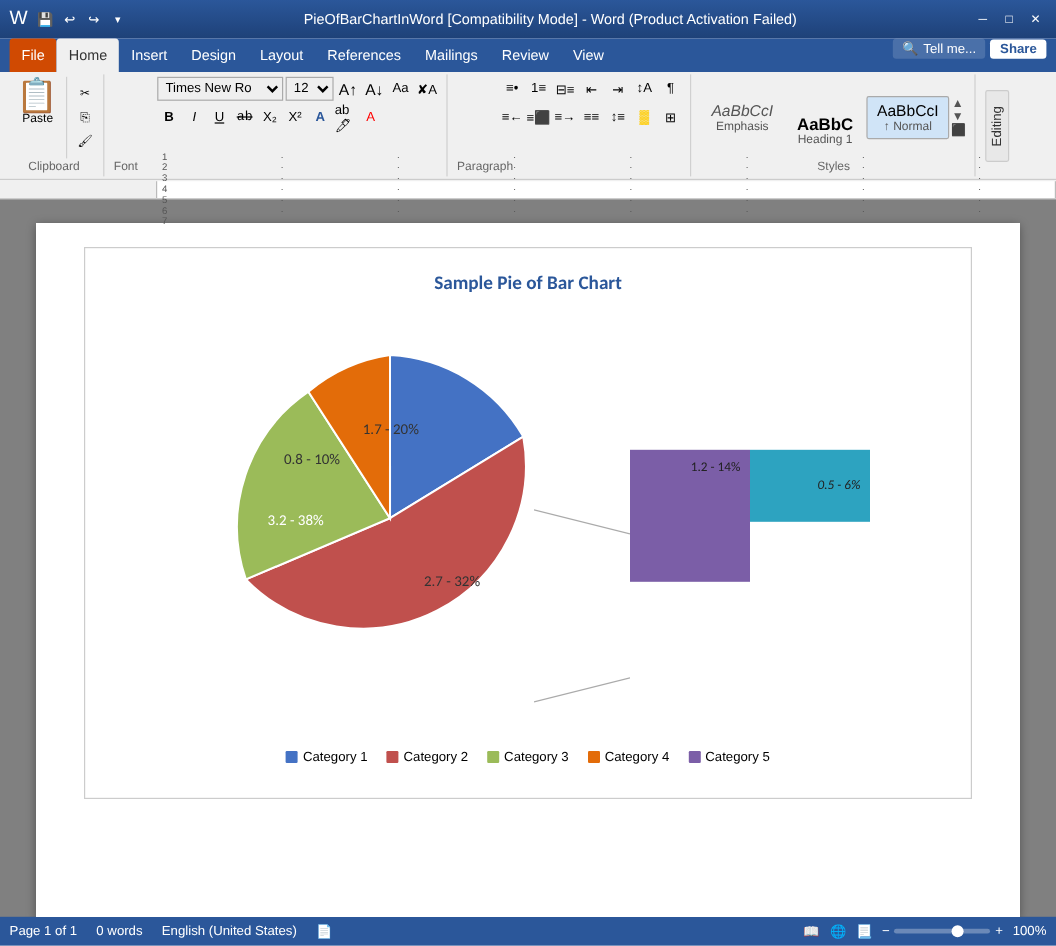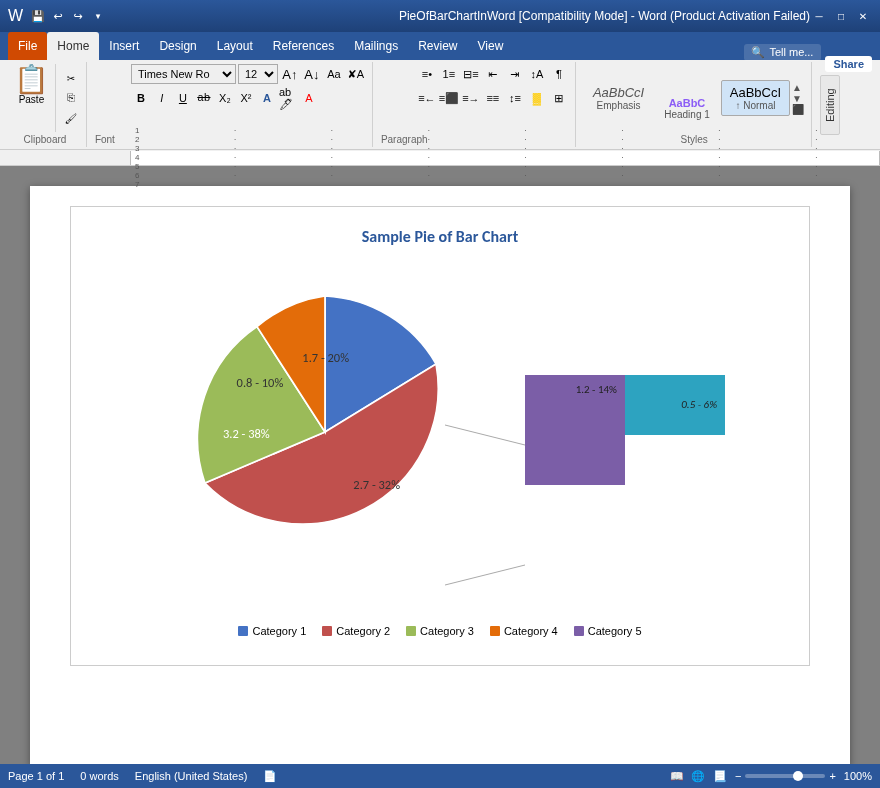--- a/index.html
+++ b/index.html
@@ -10,21 +10,21 @@
       background: linear-gradient(to bottom, #2b579a, #1e4178);
       color: white;
       height: 32px;
       display: flex;
       align-items: center;
       justify-content: space-between;
       padding: 0 8px;
       font-size: 12px;
     }
     .title-bar-left { display: flex; align-items: center; gap: 6px; }
-    .title-bar-center { flex: 1; text-align: right; font-size: 12px; }
+    .title-bar-center { flex: 1; text-align: center; font-size: 12px; }
     .title-bar-right { display: flex; gap: 4px; }
     .win-btn { width: 18px; height: 18px; display: flex; align-items: center; justify-content: center; font-size: 10px; color: white; cursor: pointer; }
 
     
     .quick-access { display: flex; align-items: center; gap: 2px; }
     .qa-icon { width: 18px; height: 18px; display: flex; align-items: center; justify-content: center; font-size: 11px; color: white; cursor: pointer; }
 
     
     .ribbon-tabs {
       background: #2b579a;
@@ -42,21 +42,21 @@
       height: 28px;
       display: flex;
       align-items: center;
     }
     .ribbon-tab.active {
       background: #f0f0f0;
       color: #333;
     }
     .ribbon-tab-right { margin-left: auto; display: flex; align-items: center; gap: 4px; padding-right: 8px; }
     .tell-me { display: flex; align-items: center; gap: 4px; background: rgba(255,255,255,0.15); color: white; border-radius: 3px; padding: 2px 8px; font-size: 11px; cursor: pointer; margin-bottom: 2px; }
-    .share-btn { background: white; color: #2b579a; border-radius: 3px; padding: 2px 8px; font-size: 11px; cursor: pointer; font-weight: bold; margin-bottom: 2px; margin-top: 24px; }
+    .share-btn { background: white; color: #2b579a; border-radius: 3px; padding: 2px 8px; font-size: 11px; cursor: pointer; font-weight: bold; margin-bottom: 2px; }
 
     
     .ribbon {
       background: #f0f0f0;
       border-bottom: 1px solid #ccc;
       display: flex;
       align-items: stretch;
       padding: 2px 4px;
       height: 90px;
       gap: 2px;
@@ -292,21 +292,21 @@
     <div class="ribbon-group-label">Paragraph</div>
   </div>
 
   <div class="ribbon-group">
     <div class="ribbon-group-content" style="align-items:center;">
       <div class="style-box">
         <span class="style-preview" style="font-style:italic; color:#555; font-size:13px;">AaBbCcI</span>
         <span class="style-label">Emphasis</span>
       </div>
       <div class="style-box">
-        <span class="style-preview" style="color:#8b5cf6; font-size:11px; font-weight:bold;margin-top:20px;">AaBbC</span>
+        <span class="style-preview" style="color:#000000; font-size:14px; font-weight:bold;margin-top:20px;">AaBbC</span>
         <span class="style-label">Heading 1</span>
       </div>
       <div class="style-box active">
         <span class="style-preview" style="font-size:13px;">AaBbCcI</span>
         <span class="style-label">↑ Normal</span>
       </div>
       <div class="styles-scroll">
         <span class="scroll-arrow">▲</span>
         <span class="scroll-arrow">▼</span>
         <span class="scroll-arrow">⬛</span>

